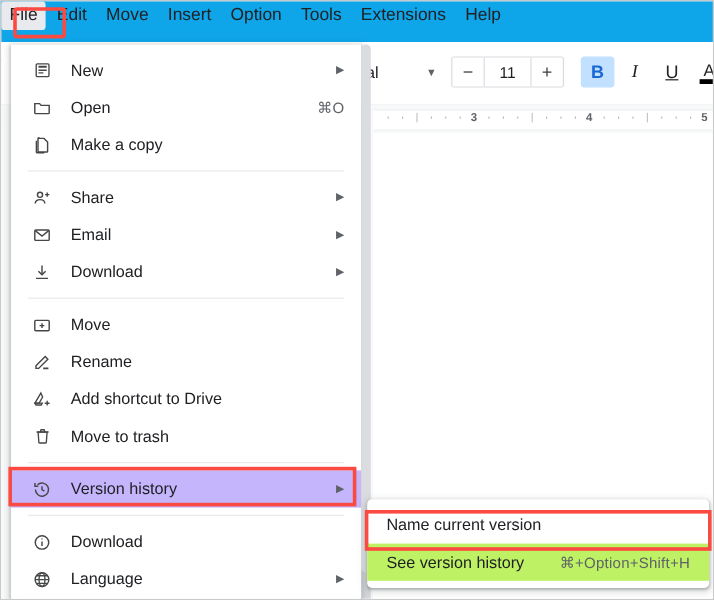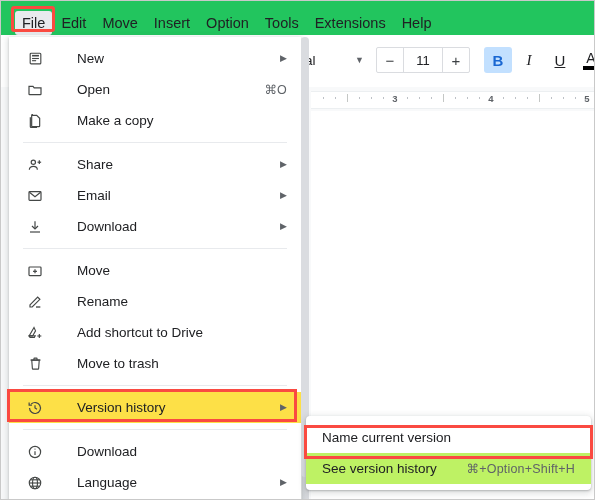--- a/index.html
+++ b/index.html
@@ -23,24 +23,23 @@
     box-sizing: border-box;
     overflow: hidden;
   }
 
   
   .menubar {
     position: absolute;
     left: 0; top: 0;
     width: 595px;
     height: 34px;
-    background: #22c55e;
-    display: flex;
-    align-items: flex-end;
-    padding-left: 14px;
+    background: #0ea5e9;
+    display: flex;
+    align-items: flex-start;
     box-sizing: border-box;
     z-index: 5;
   }
   .menubar-item {
     font-size: 14.5px;
     color: #202124;
     padding: 3px 7px;
     margin-right: 2px;
     border-radius: 3px;
     white-space: nowrap;
@@ -270,23 +269,22 @@
   }
   .mi {
     position: relative;
     display: flex;
     align-items: center;
     height: 31px;
     padding: 0 14px 0 16px;
     box-sizing: border-box;
     font-size: 13.5px;
     color: #202124;
-    gap: 18px;
-  }
-  .mi.hl { background: #fde047; justify-content: center; }
+  }
+  .mi.hl { background: #c4b5fd; justify-content: center; }
   .mi-icon {
     width: 20px;
     height: 20px;
     margin-right: 14px;
     flex: 0 0 20px;
     display: flex;
     align-items: center;
     justify-content: center;
     color: #444746;
   }

